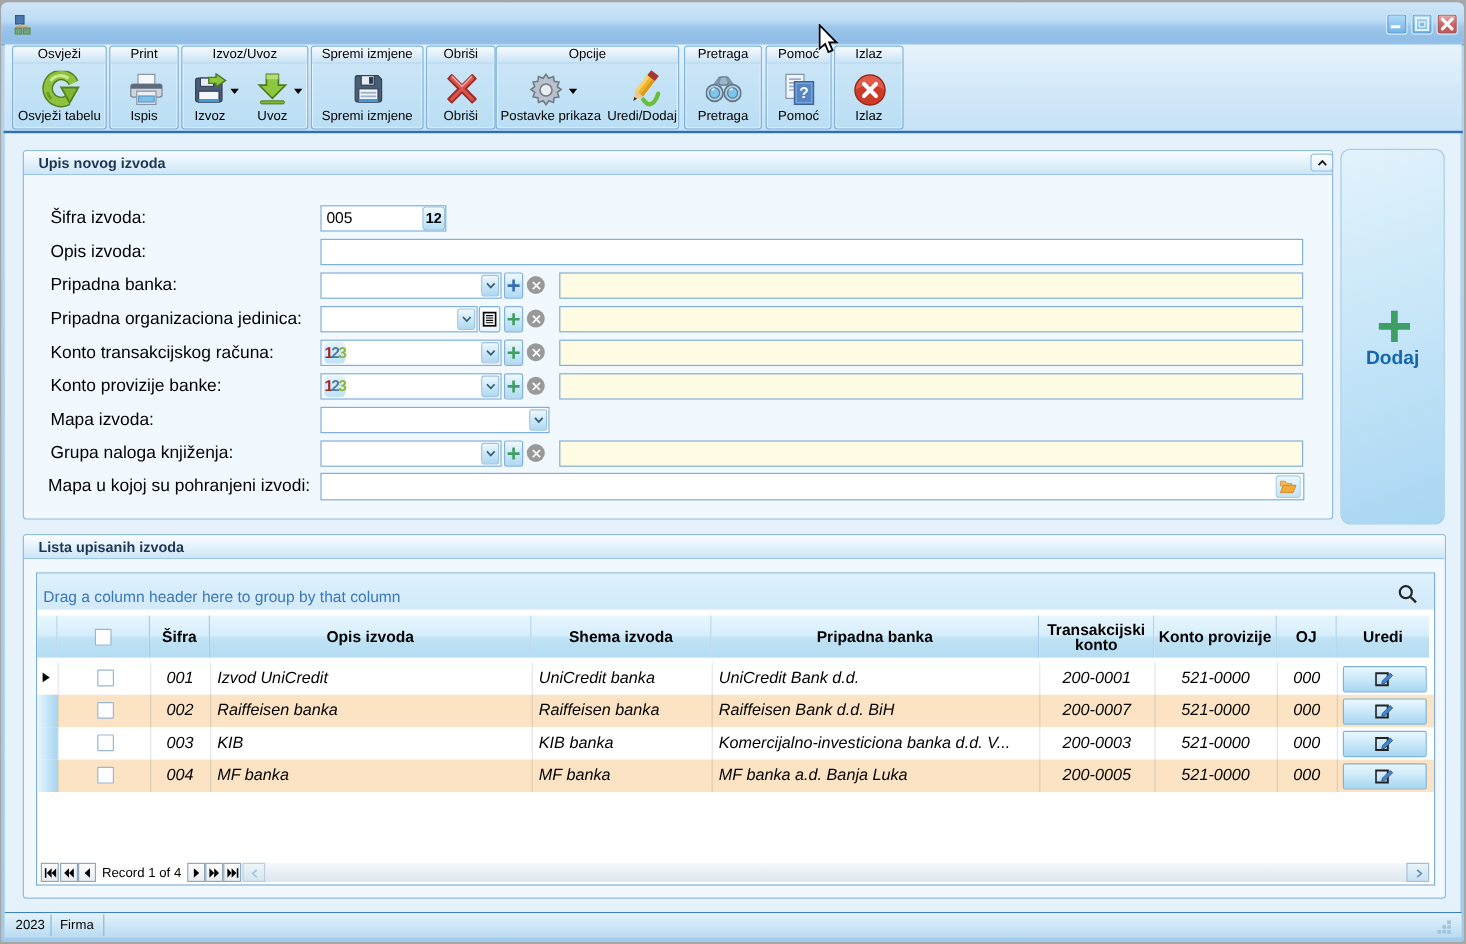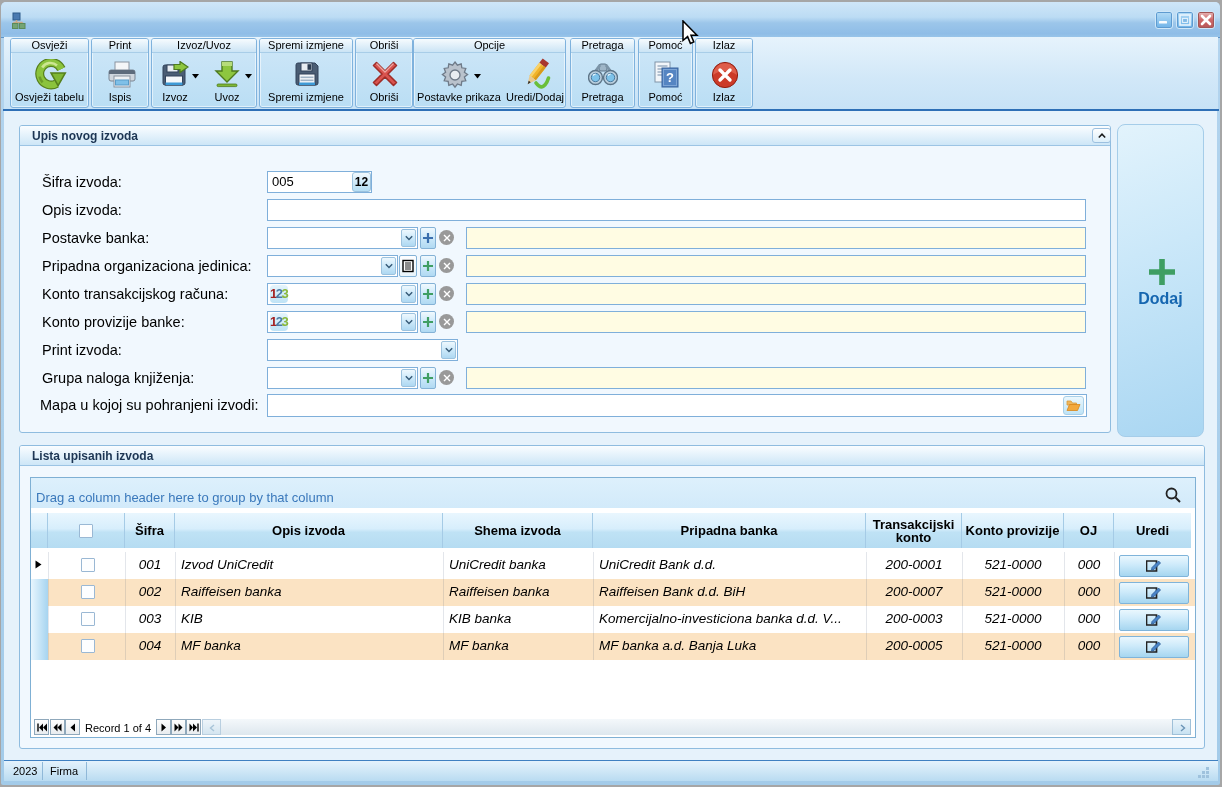--- a/index.html
+++ b/index.html
@@ -31,21 +31,21 @@
 .gx{position:absolute;width:15px;height:15px;border-radius:50%;background:#999;}
 .gx svg{position:absolute;left:50%;top:50%;transform:translate(-50%,-50%);}
 
 .hdrcell{position:absolute;top:0;height:100%;box-sizing:border-box;border-right:1px solid #a5cbe6;background:linear-gradient(#e9f6fe 0%,#d7eefc 45%,#bfe2f5 55%,#b5dcf2 100%);font-size:13px;font-weight:bold;color:#000;display:flex;align-items:center;justify-content:center;text-align:center;line-height:13px;}
 .cell{position:absolute;font-size:13.5px;color:#000;height:27px;line-height:26px;white-space:nowrap;overflow:hidden;font-style:italic;}
 .rowline{position:absolute;height:27px;}
 .cb{position:absolute;width:14px;height:14px;background:#fdfeff;border:1px solid #9ab8d4;box-sizing:border-box;border-radius:1px;}
 .editbtn{position:absolute;width:70px;height:22px;border:1px solid #7fb4da;border-radius:2px;box-sizing:border-box;background:linear-gradient(#eaf7fe,#cdeafa 45%,#a6d6f0);}
 .editbtn svg{position:absolute;left:50%;top:50%;transform:translate(-50%,-50%);}
 .navbtn{position:absolute;width:15px;height:16px;border:1px solid #8fa8bb;box-sizing:border-box;background:linear-gradient(#fdfdfd,#e8ecef);display:flex;align-items:center;justify-content:center;}
-.n123{position:absolute;left:2px;top:1px;width:18px;height:18px;border-radius:4px;background:linear-gradient(#e4f4fc,#bfe3f6);font-size:13px;line-height:18px;letter-spacing:-1.5px;}
+.n123{position:absolute;left:2px;top:1px;width:18px;height:18px;border-radius:4px;background:linear-gradient(#e4f4fc,#bfe3f6);font-size:13px;line-height:18px;text-align:center;letter-spacing:-1.5px;}
 .n123 b{font-family:"Liberation Sans",sans-serif;}
 .vgline{position:absolute;width:1px;background:rgba(60,80,110,0.14);}
 </style>
 </head>
 <body>
 <div id="stage">
 <div id="win">
   <div id="titlebar">
     <svg style="position:absolute;left:11px;top:9px" width="14" height="18" viewBox="0 0 14 18">
       <rect x="1" y="2" width="7" height="7" fill="#4a7ab0" stroke="#2d5a8a"></rect>
@@ -203,25 +203,25 @@
 <div class="gbox" style="left:19px;top:125px;width:1092px;height:308px">
   <div class="gcap">Upis novog izvoda</div>
   <div style="position:absolute;left:1072px;top:2px;width:19px;height:15px;border:1px solid #9cc0e0;border-radius:3px;background:linear-gradient(#fdfeff,#ddeffa);box-sizing:border-box">
     <svg style="position:absolute;left:5px;top:4px" width="8" height="6" viewBox="0 0 8 6">
           <polyline points="0.8,4.6 4,1.2 7.2,4.6" fill="none" stroke="#1a1a1a" stroke-width="1.5"></polyline>
         </svg>
   </div>
 </div>
 <div class="flabel" style="top:171px">Šifra izvoda:</div>
 <div class="flabel" style="top:199px">Opis izvoda:</div>
-<div class="flabel" style="top:227px">Postavke banka:</div>
+<div class="flabel" style="top:227px">Pripadna banka:</div>
 <div class="flabel" style="top:283px">Konto transakcijskog računa:</div>
 <div class="flabel" style="top:255px">Pripadna organizaciona jedinica:</div>
 <div class="flabel" style="top:311px">Konto provizije banke:</div>
-<div class="flabel" style="top:339px">Print izvoda:</div>
+<div class="flabel" style="top:339px">Mapa izvoda:</div>
 <div class="flabel" style="top:367px">Grupa naloga knjiženja:</div>
 <div class="flabel" style="left:40px;top:394px">Mapa u kojoj su pohranjeni izvodi:</div>
 
 <div class="tb" style="left:267px;top:171px;width:105px;font-size:13px;line-height:20px;padding-left:4px">005</div>
 <div style="position:absolute;left:352px;top:172px;width:19px;height:20px;border:1px solid #9cc2de;border-radius:3px;box-sizing:border-box;background:linear-gradient(#f2fafe,#d4ecfa 45%,#b5def4);text-align:center;font-size:12px;font-weight:bold;line-height:18px;color:#000">12</div>
 
 <div class="tb" style="left:267px;top:199px;width:819px"></div>
 
 <div class="tb" style="left:267px;top:227px;width:151px">
       <div class="chev">

